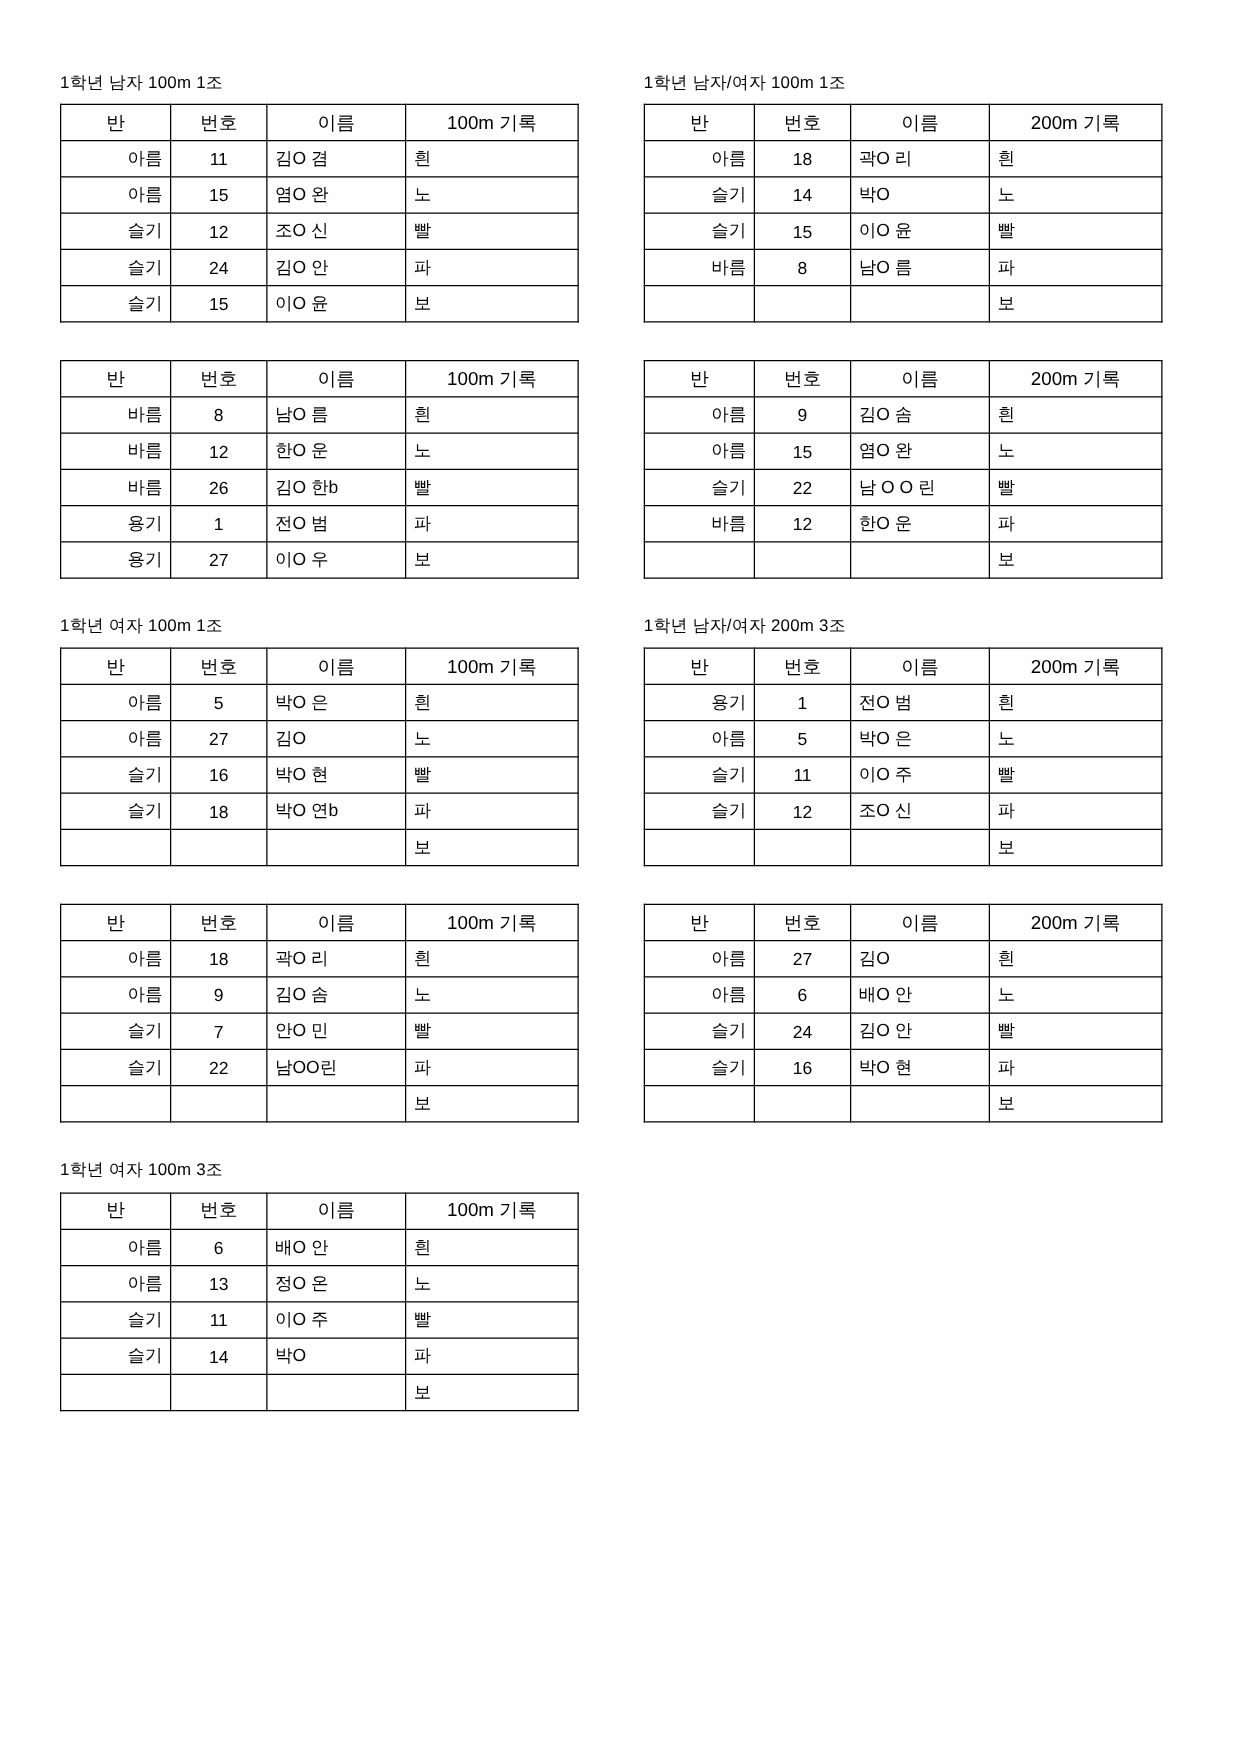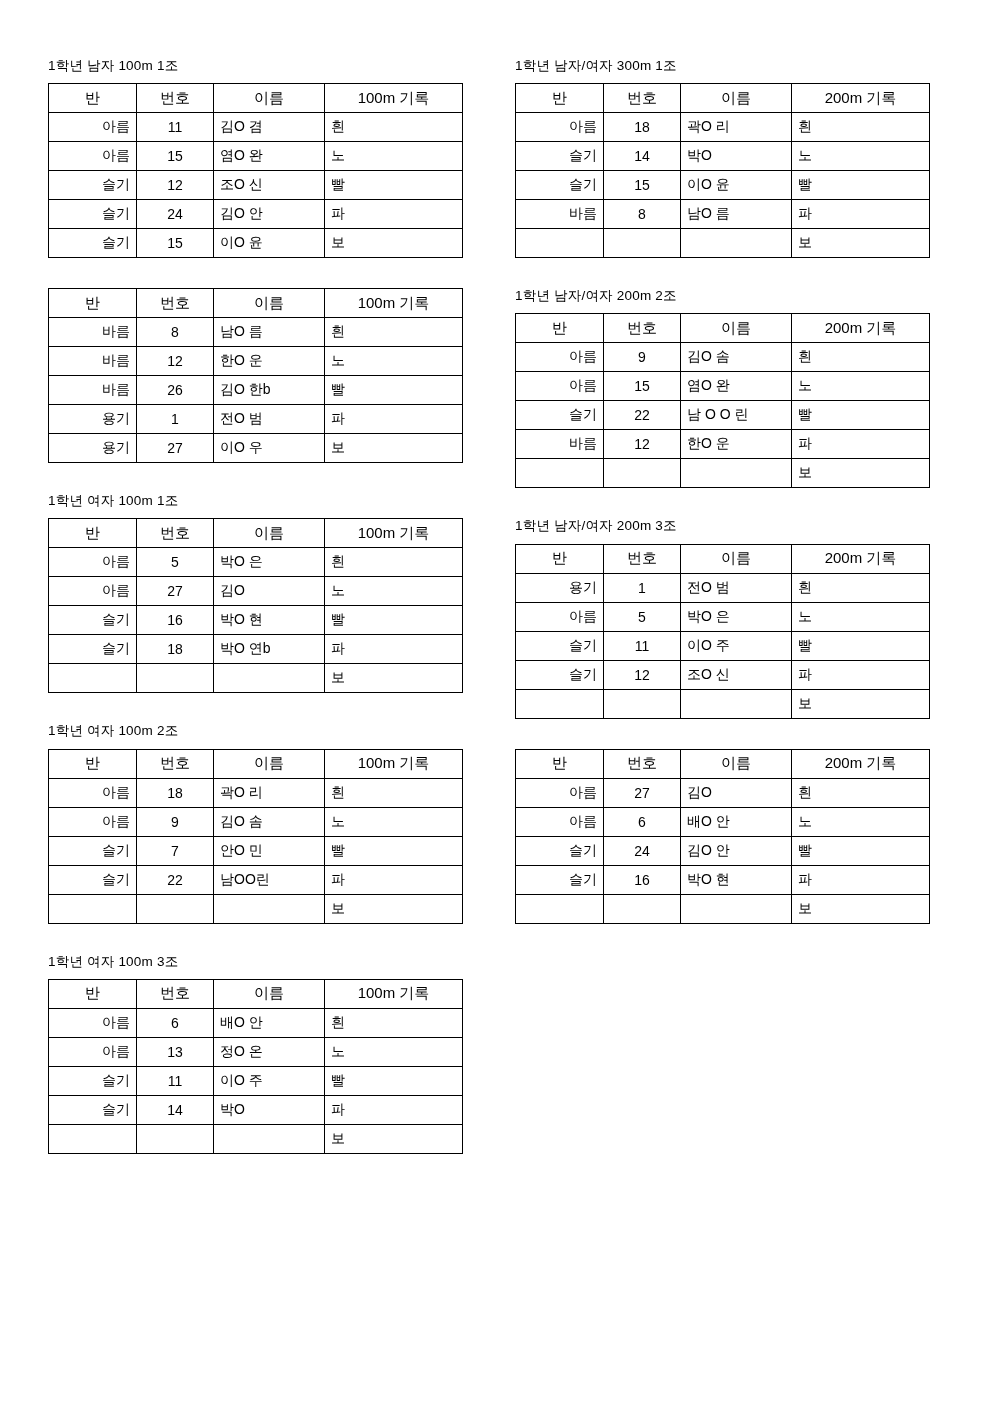--- a/index.html
+++ b/index.html
@@ -205,21 +205,20 @@
               <tr>
                 <td class="c-class empty"></td>
                 <td class="c-num empty"></td>
                 <td class="c-name empty"></td>
                 <td class="c-rec">보</td>
               </tr>
             </tbody>
           </table>
         </div>
         <div class="block">
-          <div class="block-title">1학년 여자 100m 2조</div>
           <table class="grid">
             <thead>
               <tr>
                 <th class="c-class">반</th>
                 <th class="c-num">번호</th>
                 <th class="c-name">이름</th>
                 <th class="c-rec">100m 기록</th>
               </tr>
             </thead>
             <tbody>
@@ -297,21 +296,21 @@
                 <td class="c-num empty"></td>
                 <td class="c-name empty"></td>
                 <td class="c-rec">보</td>
               </tr>
             </tbody>
           </table>
         </div>
       </div>
       <div class="col">
         <div class="block">
-          <div class="block-title">1학년 남자/여자 300m 1조</div>
+          <div class="block-title">1학년 남자/여자 100m 1조</div>
           <table class="grid">
             <thead>
               <tr>
                 <th class="c-class">반</th>
                 <th class="c-num">번호</th>
                 <th class="c-name">이름</th>
                 <th class="c-rec">200m 기록</th>
               </tr>
             </thead>
             <tbody>
@@ -342,21 +341,20 @@
               <tr>
                 <td class="c-class empty"></td>
                 <td class="c-num empty"></td>
                 <td class="c-name empty"></td>
                 <td class="c-rec">보</td>
               </tr>
             </tbody>
           </table>
         </div>
         <div class="block">
-          <div class="block-title">1학년 남자/여자 200m 2조</div>
           <table class="grid">
             <thead>
               <tr>
                 <th class="c-class">반</th>
                 <th class="c-num">번호</th>
                 <th class="c-name">이름</th>
                 <th class="c-rec">200m 기록</th>
               </tr>
             </thead>
             <tbody>

